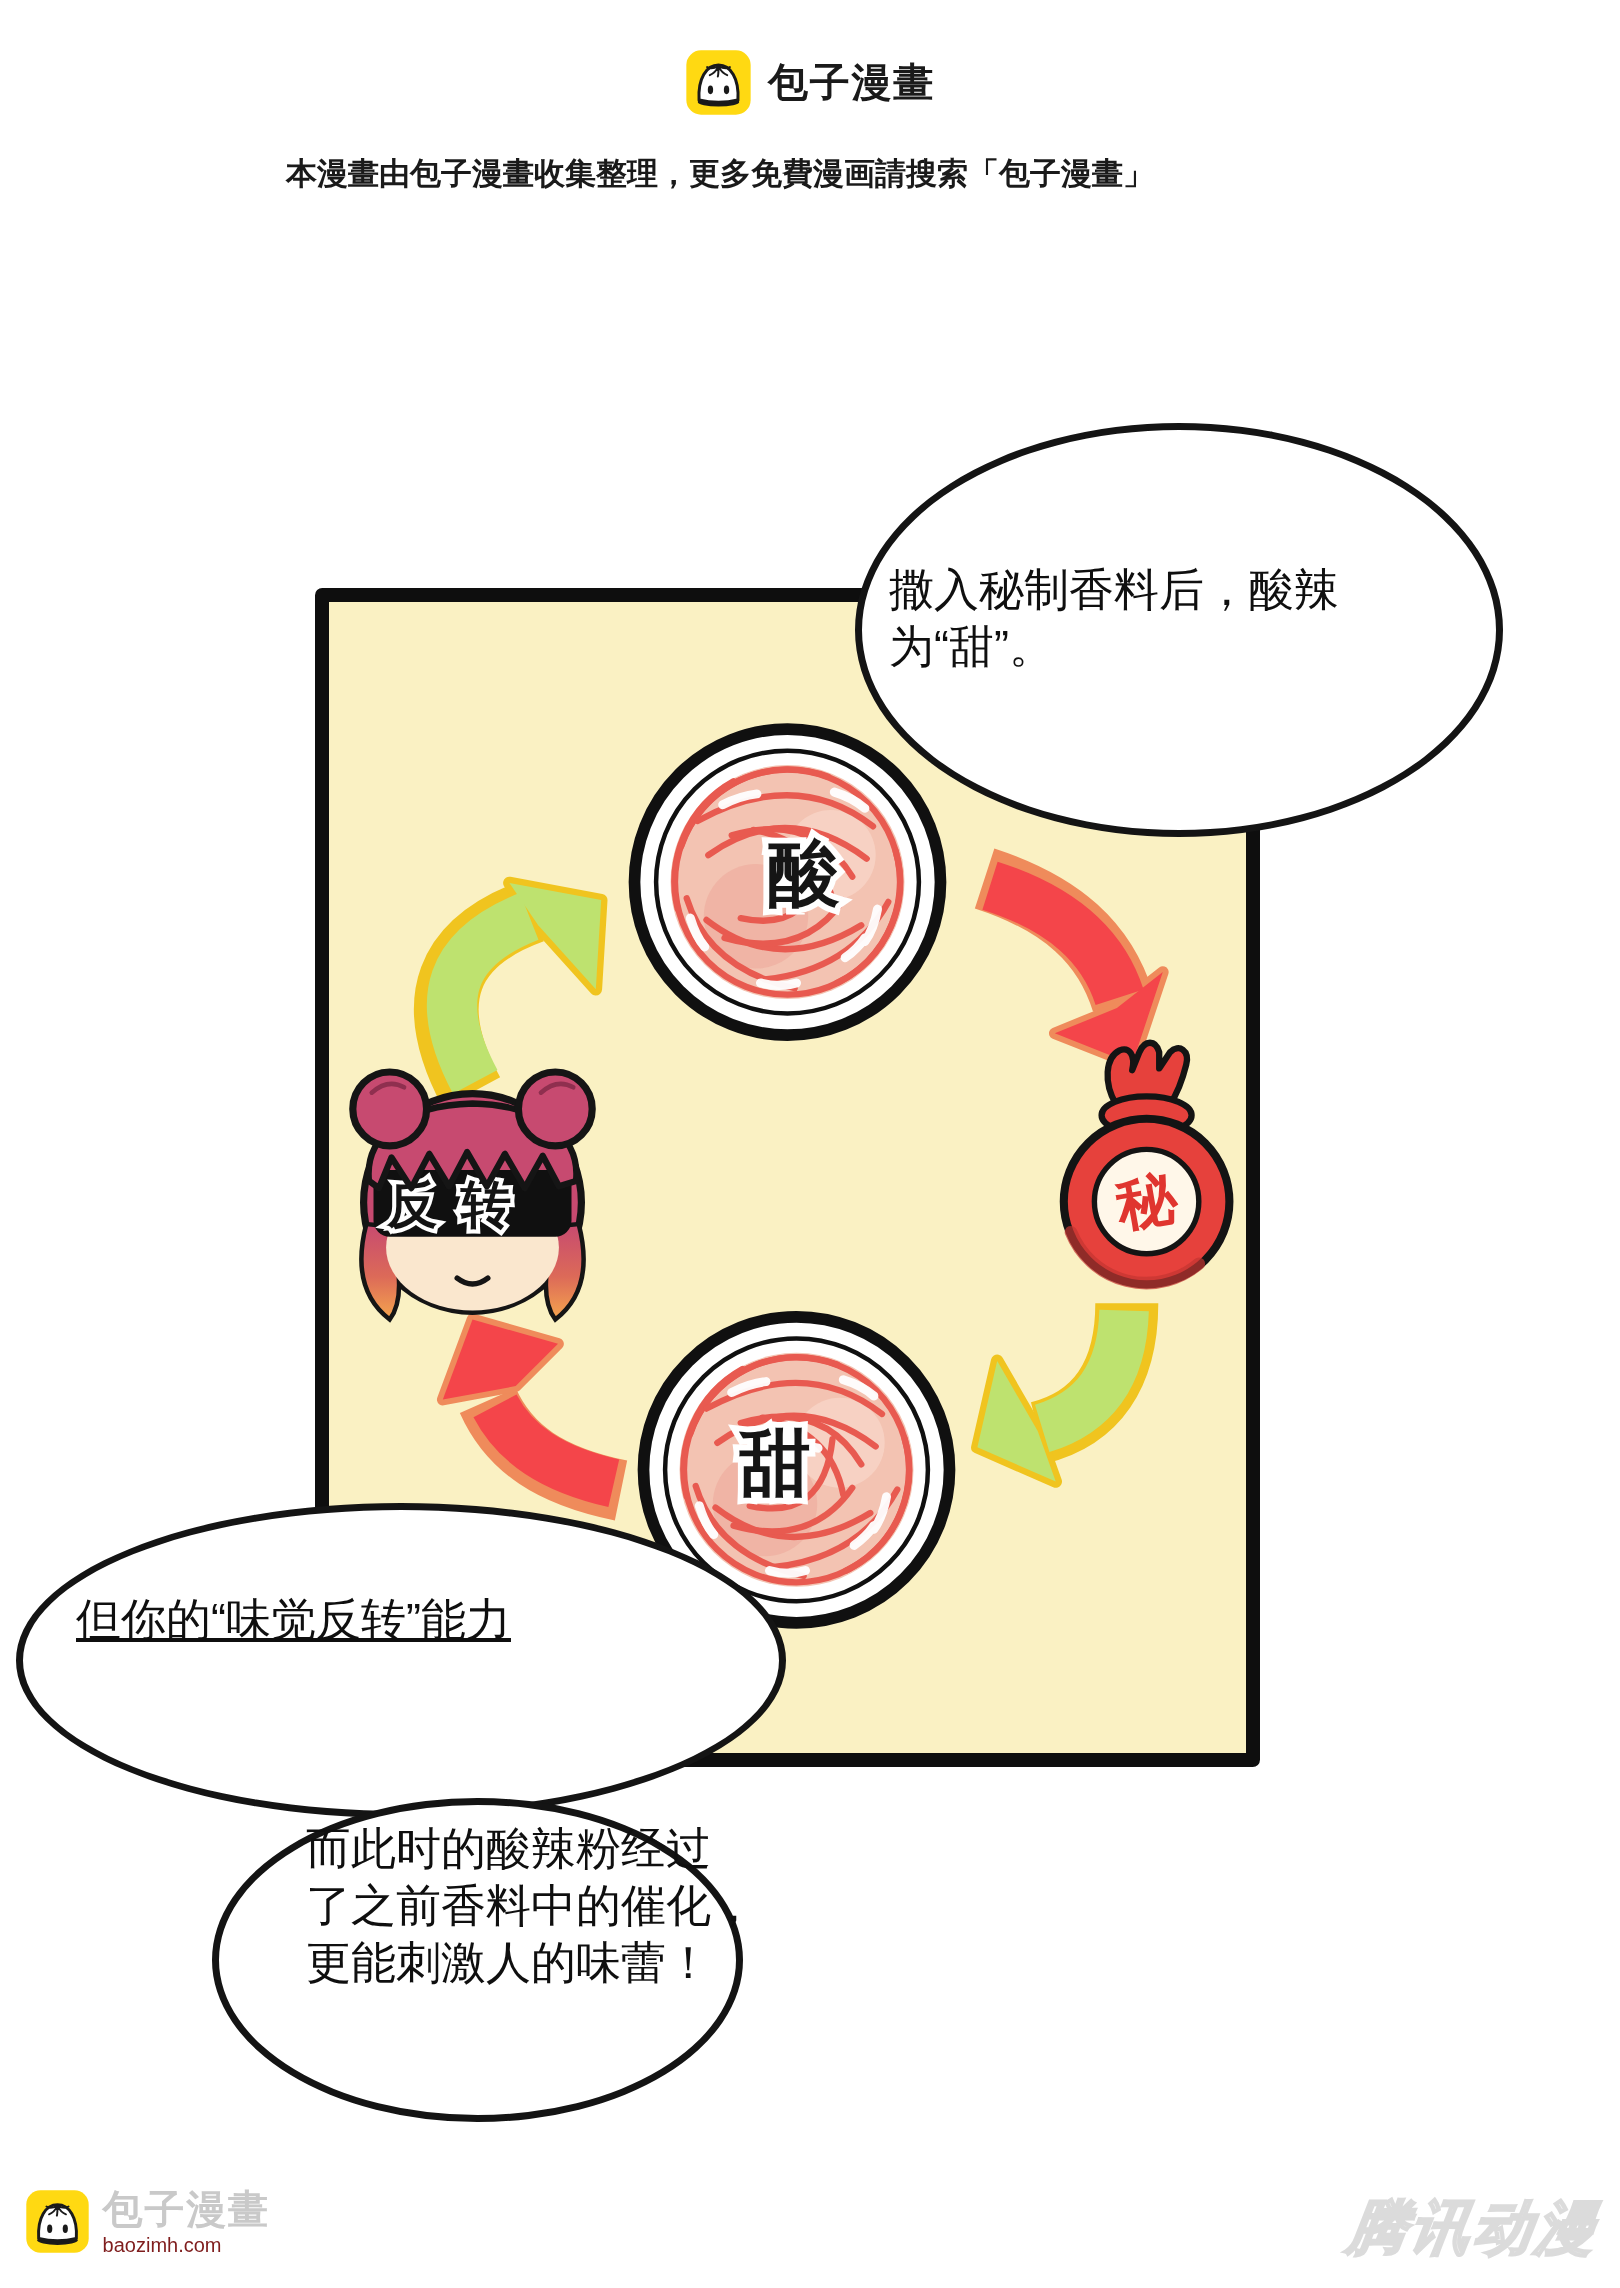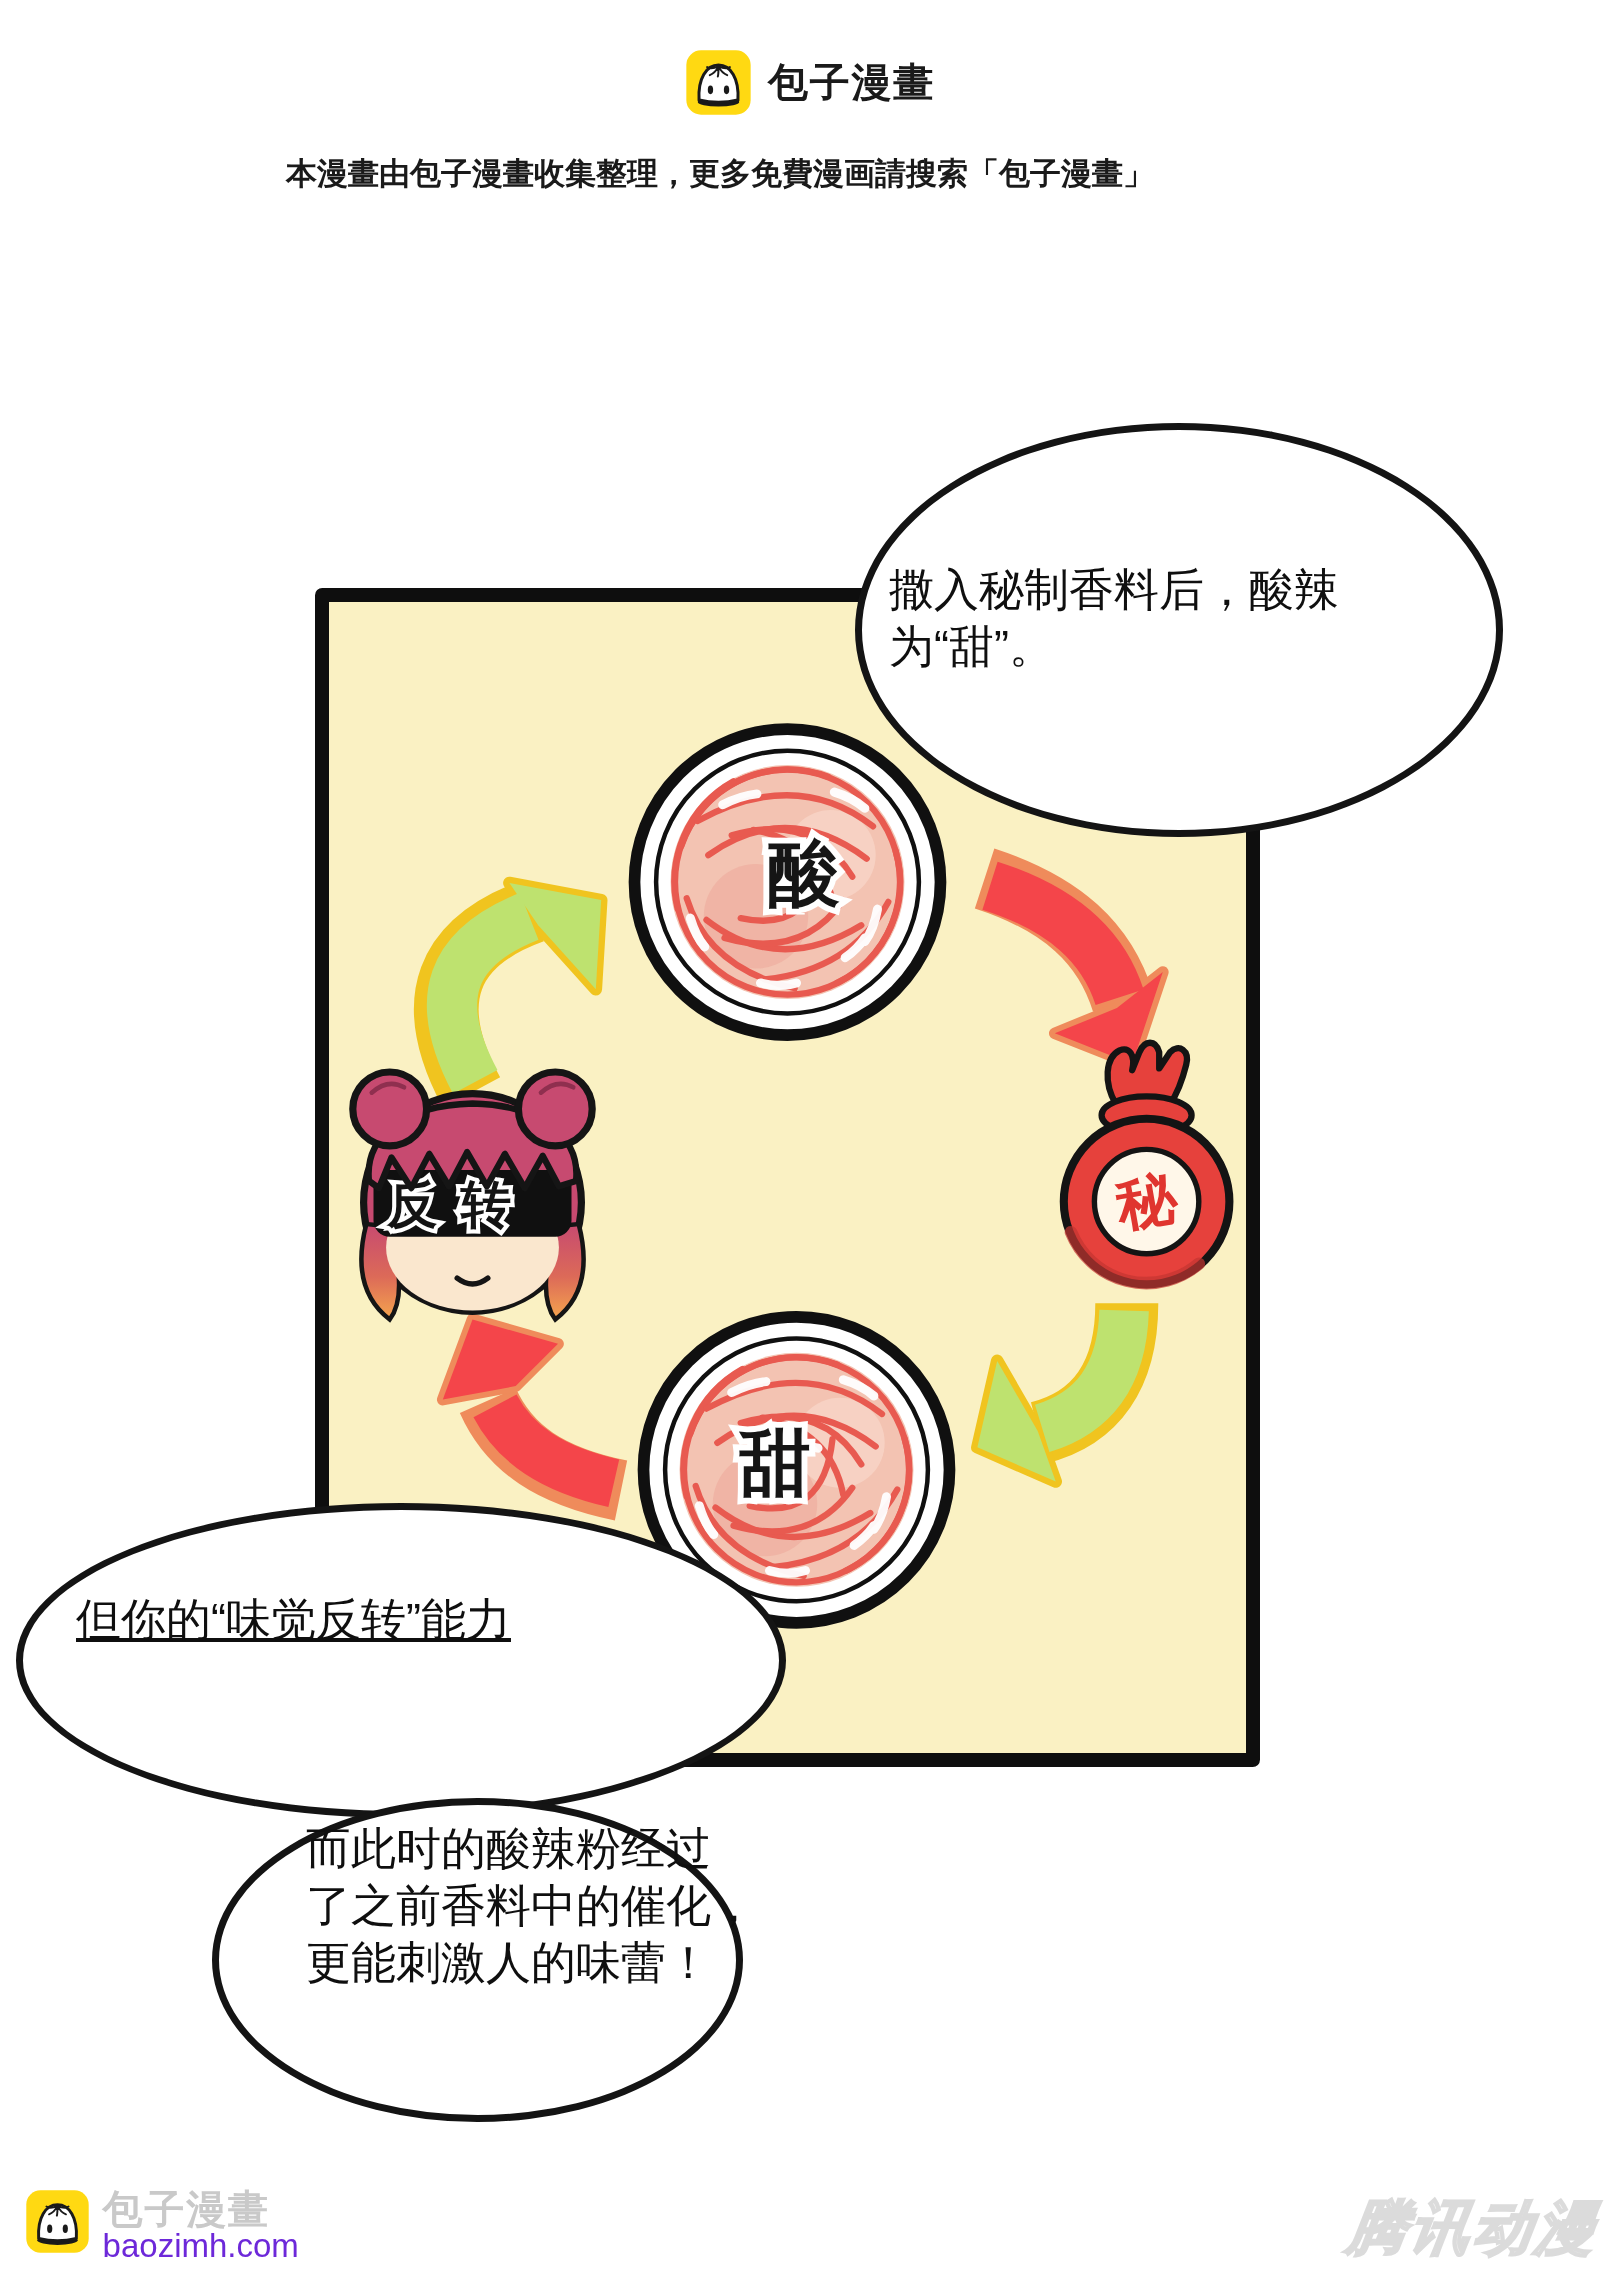--- a/index.html
+++ b/index.html
@@ -31,21 +31,21 @@
   .bowl-label{font-family:"DejaVu Serif","Liberation Serif",serif;font-weight:900;font-size:80px;
     fill:#151515;stroke:#FFFFFF;stroke-width:13px;paint-order:stroke;text-anchor:middle;}
   .pouch-label{font-family:"DejaVu Serif","Liberation Serif",serif;font-weight:900;font-size:66px;
     fill:#E0352F;text-anchor:middle;}
   .face-label{font-family:"DejaVu Serif","Liberation Serif",serif;font-weight:900;font-size:56px;
     fill:#141414;stroke:#FFFFFF;stroke-width:9px;paint-order:stroke;text-anchor:middle;letter-spacing:26px;}
   
   .footer-brand{position:absolute;left:25px;top:2189px;display:flex;gap:12.6px;align-items:flex-start;z-index:7;}
   .footer-icon{width:65px;height:65px;display:block;}
   .footer-name{font-size:40px;font-weight:bold;color:#C9C9C9;line-height:41px;letter-spacing:1.8px;}
-  .footer-domain{font-size:33px;color:#6d28d9;line-height:31px;}
+  .footer-domain{font-size:20px;color:#7f1d1d;line-height:31px;}
   .watermark{
     position:absolute;right:21.6px;top:2189px;z-index:7;
     font-size:59px;font-weight:bold;font-style:italic;letter-spacing:3.6px;
     color:#F2F2F2;-webkit-text-stroke:2.3px #DBDBDB;transform:skewX(-8deg);
   }
 </style>
 </head>
 <body>
 
 <svg width="0" height="0" style="position:absolute" aria-hidden="true">

